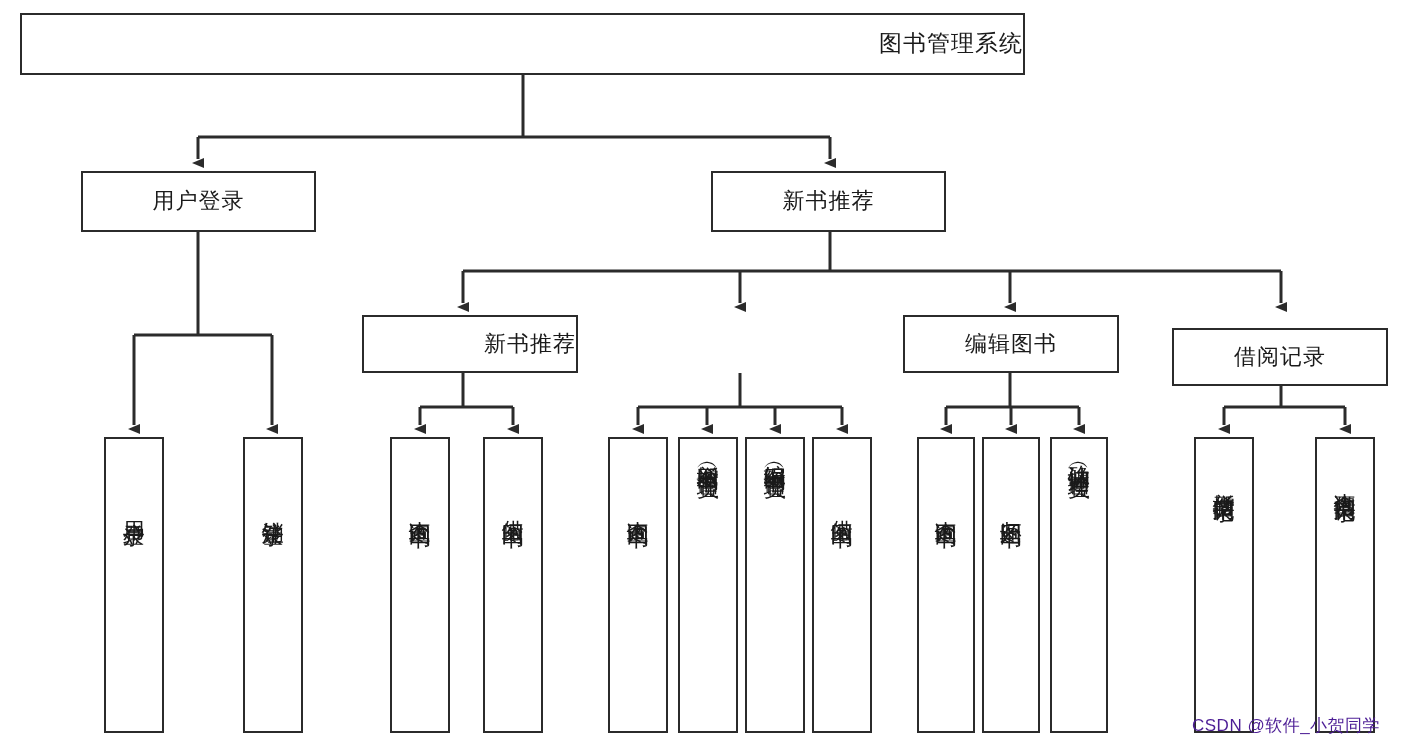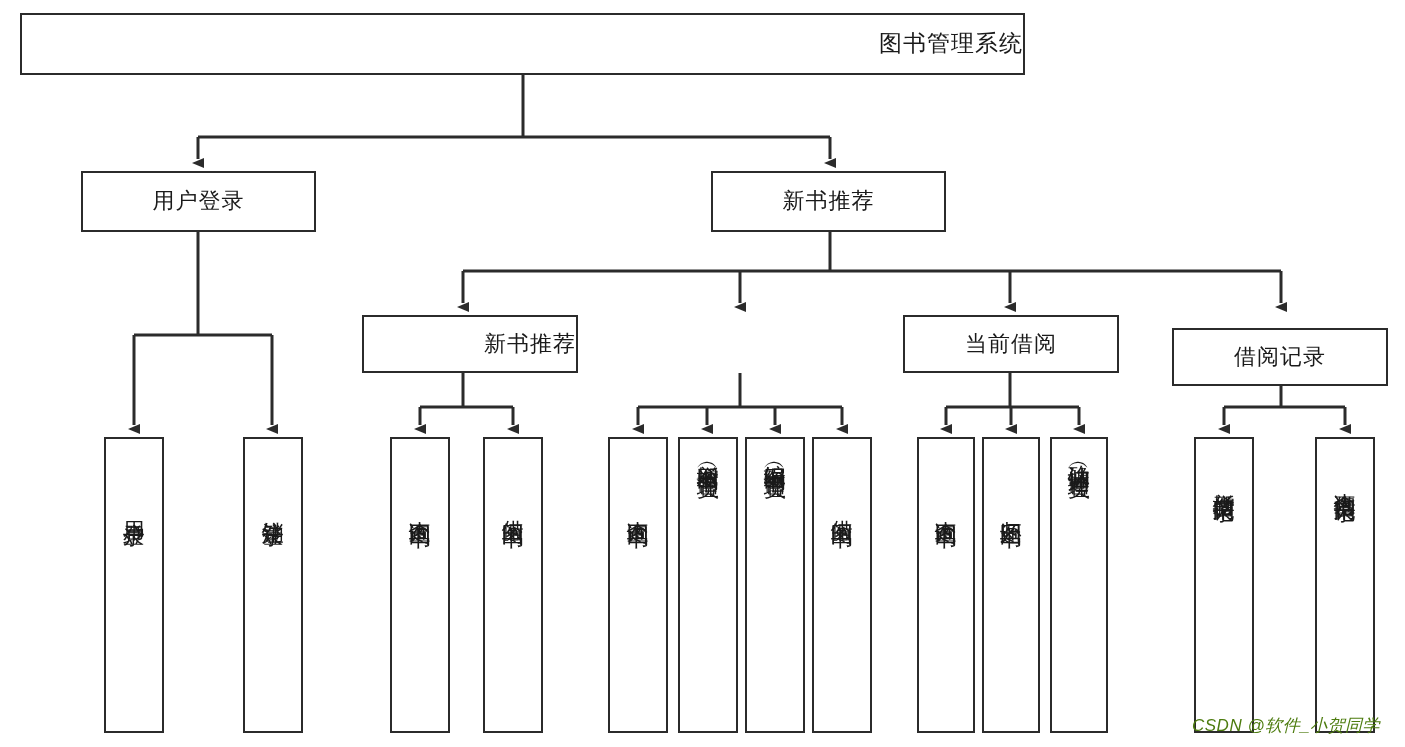--- a/index.html
+++ b/index.html
@@ -55,24 +55,23 @@
     font-size: 22px;
     line-height: 1.16;
     letter-spacing: 2px;
     white-space: normal;
     text-align: left;
     color: #1a1a1a;
   }
   .watermark {
     position: absolute;
     font-size: 17px;
-    color: #4d7c0f;
+    color: #4c1d95;
     white-space: nowrap;
     letter-spacing: 0.5px;
-    font-style: italic;
   }
 </style>
 </head>
 <body>
 
 <div id="canvas">
 
   <svg class="edges" viewBox="0 0 1405 747" xmlns="http://www.w3.org/2000/svg">
     <defs>
       <marker id="arrow" markerWidth="10" markerHeight="12" refX="1" refY="6" orient="auto" markerUnits="userSpaceOnUse">
@@ -131,21 +130,21 @@
     <span>用户登录</span>
   </div>
   <div class="node h" style="left:711px; top:171px; width:235px; height:61px;">
     <span>新书推荐</span>
   </div>
 
   <div class="node h" style="left:362px; top:315px; width:216px; height:58px;justify-content:flex-end;">
     <span>新书推荐</span>
   </div>
   <div class="node h" style="left:903px; top:315px; width:216px; height:58px;">
-    <span>当前借阅</span>
+    <span>编辑图书</span>
   </div>
   <div class="node h" style="left:1172px; top:328px; width:216px; height:58px;">
     <span>借阅记录</span>
   </div>
 
   <div class="node leaf" style="left:104px; top:437px; width:60px; height:296px;">
     <span class="vtext" style="margin-top:56px;">用户登录</span>
   </div>
   <div class="node leaf" style="left:243px; top:437px; width:60px; height:296px;">
     <span class="vtext" style="margin-top:56px;">注销登录</span>

